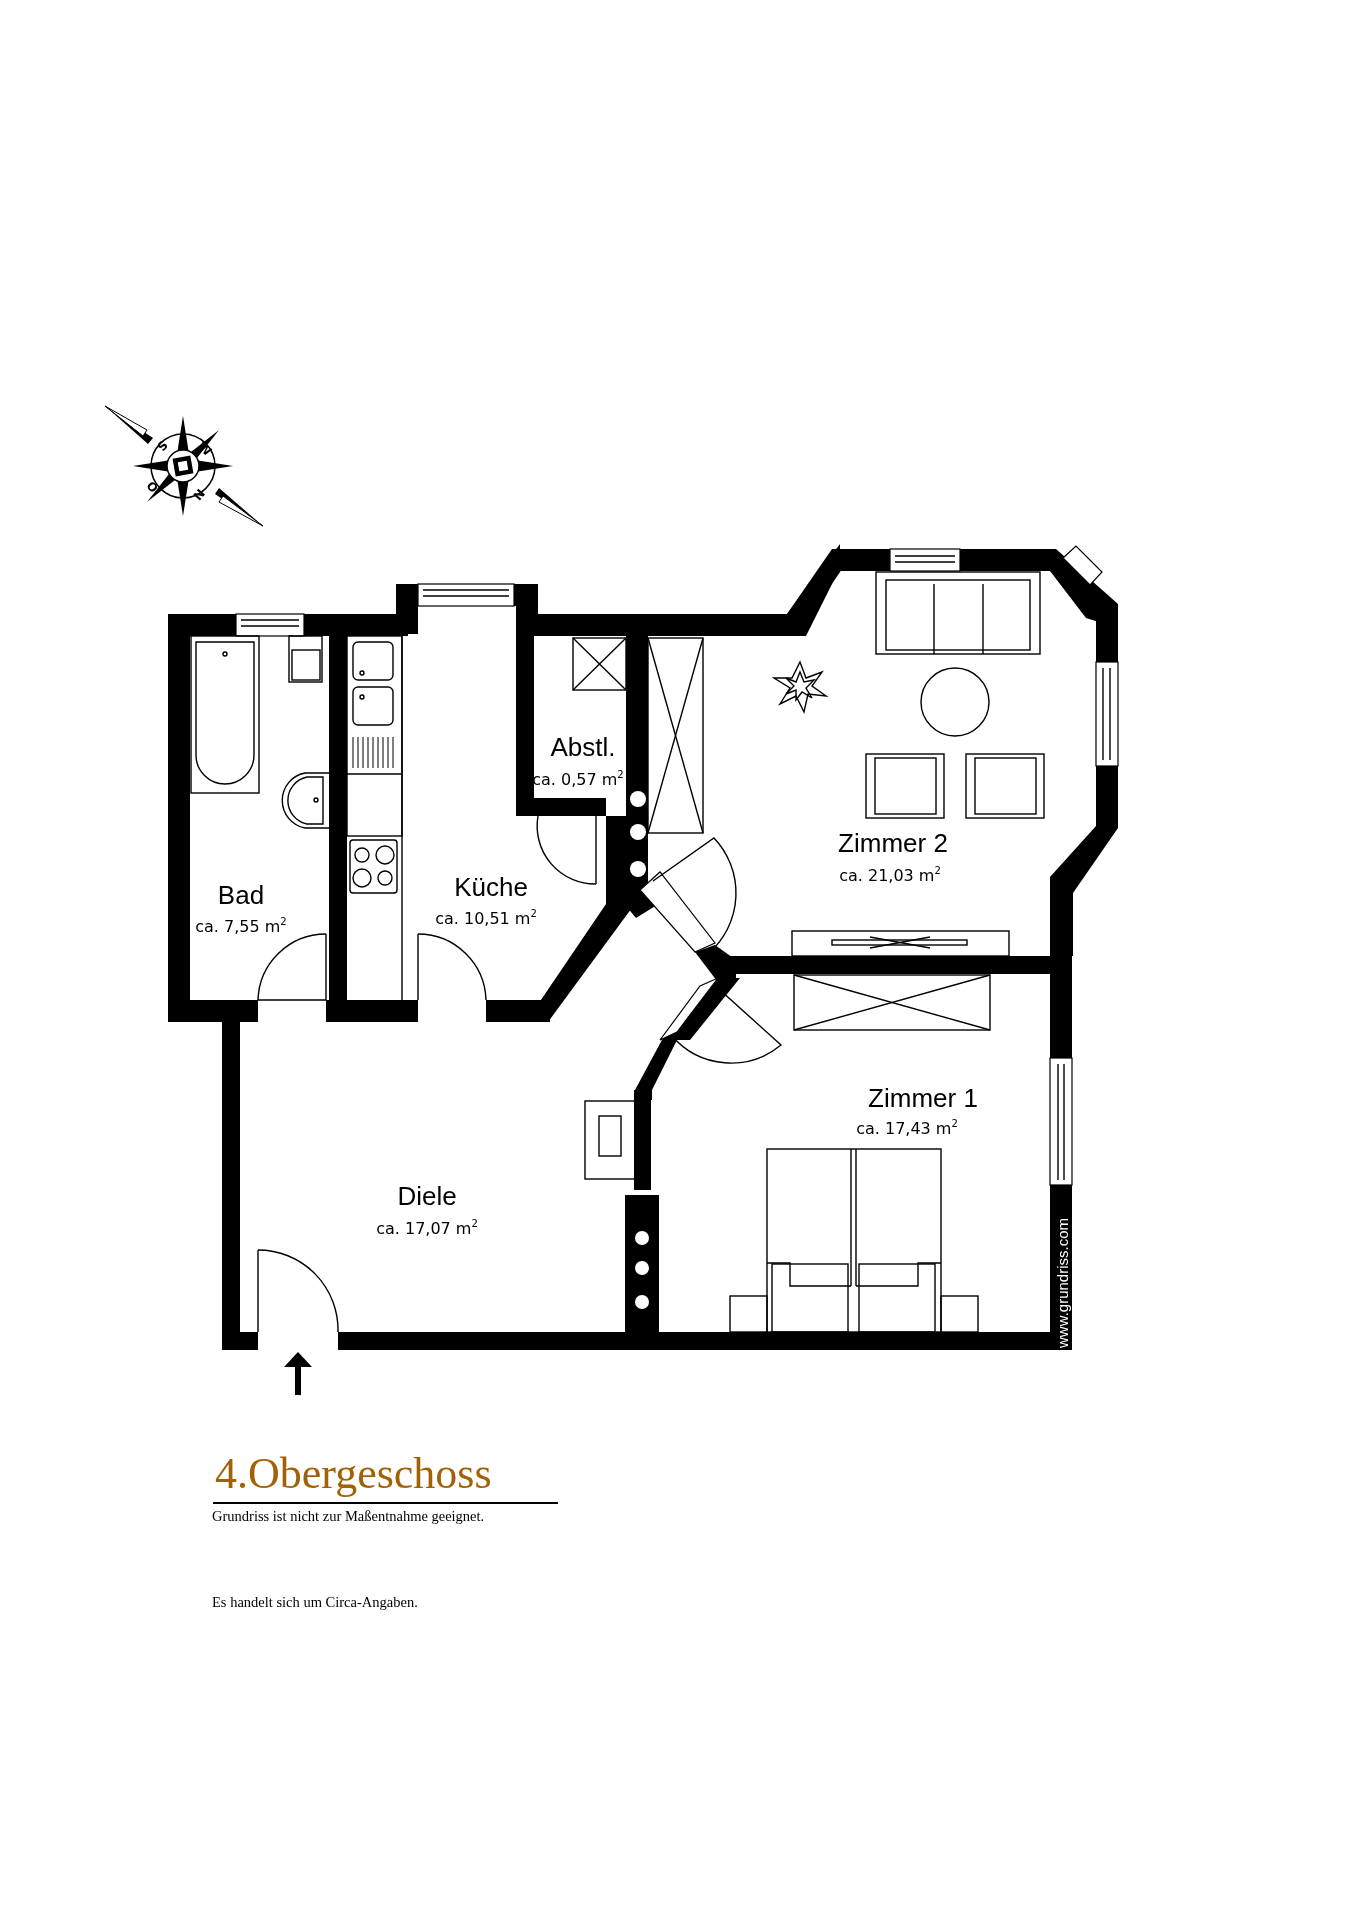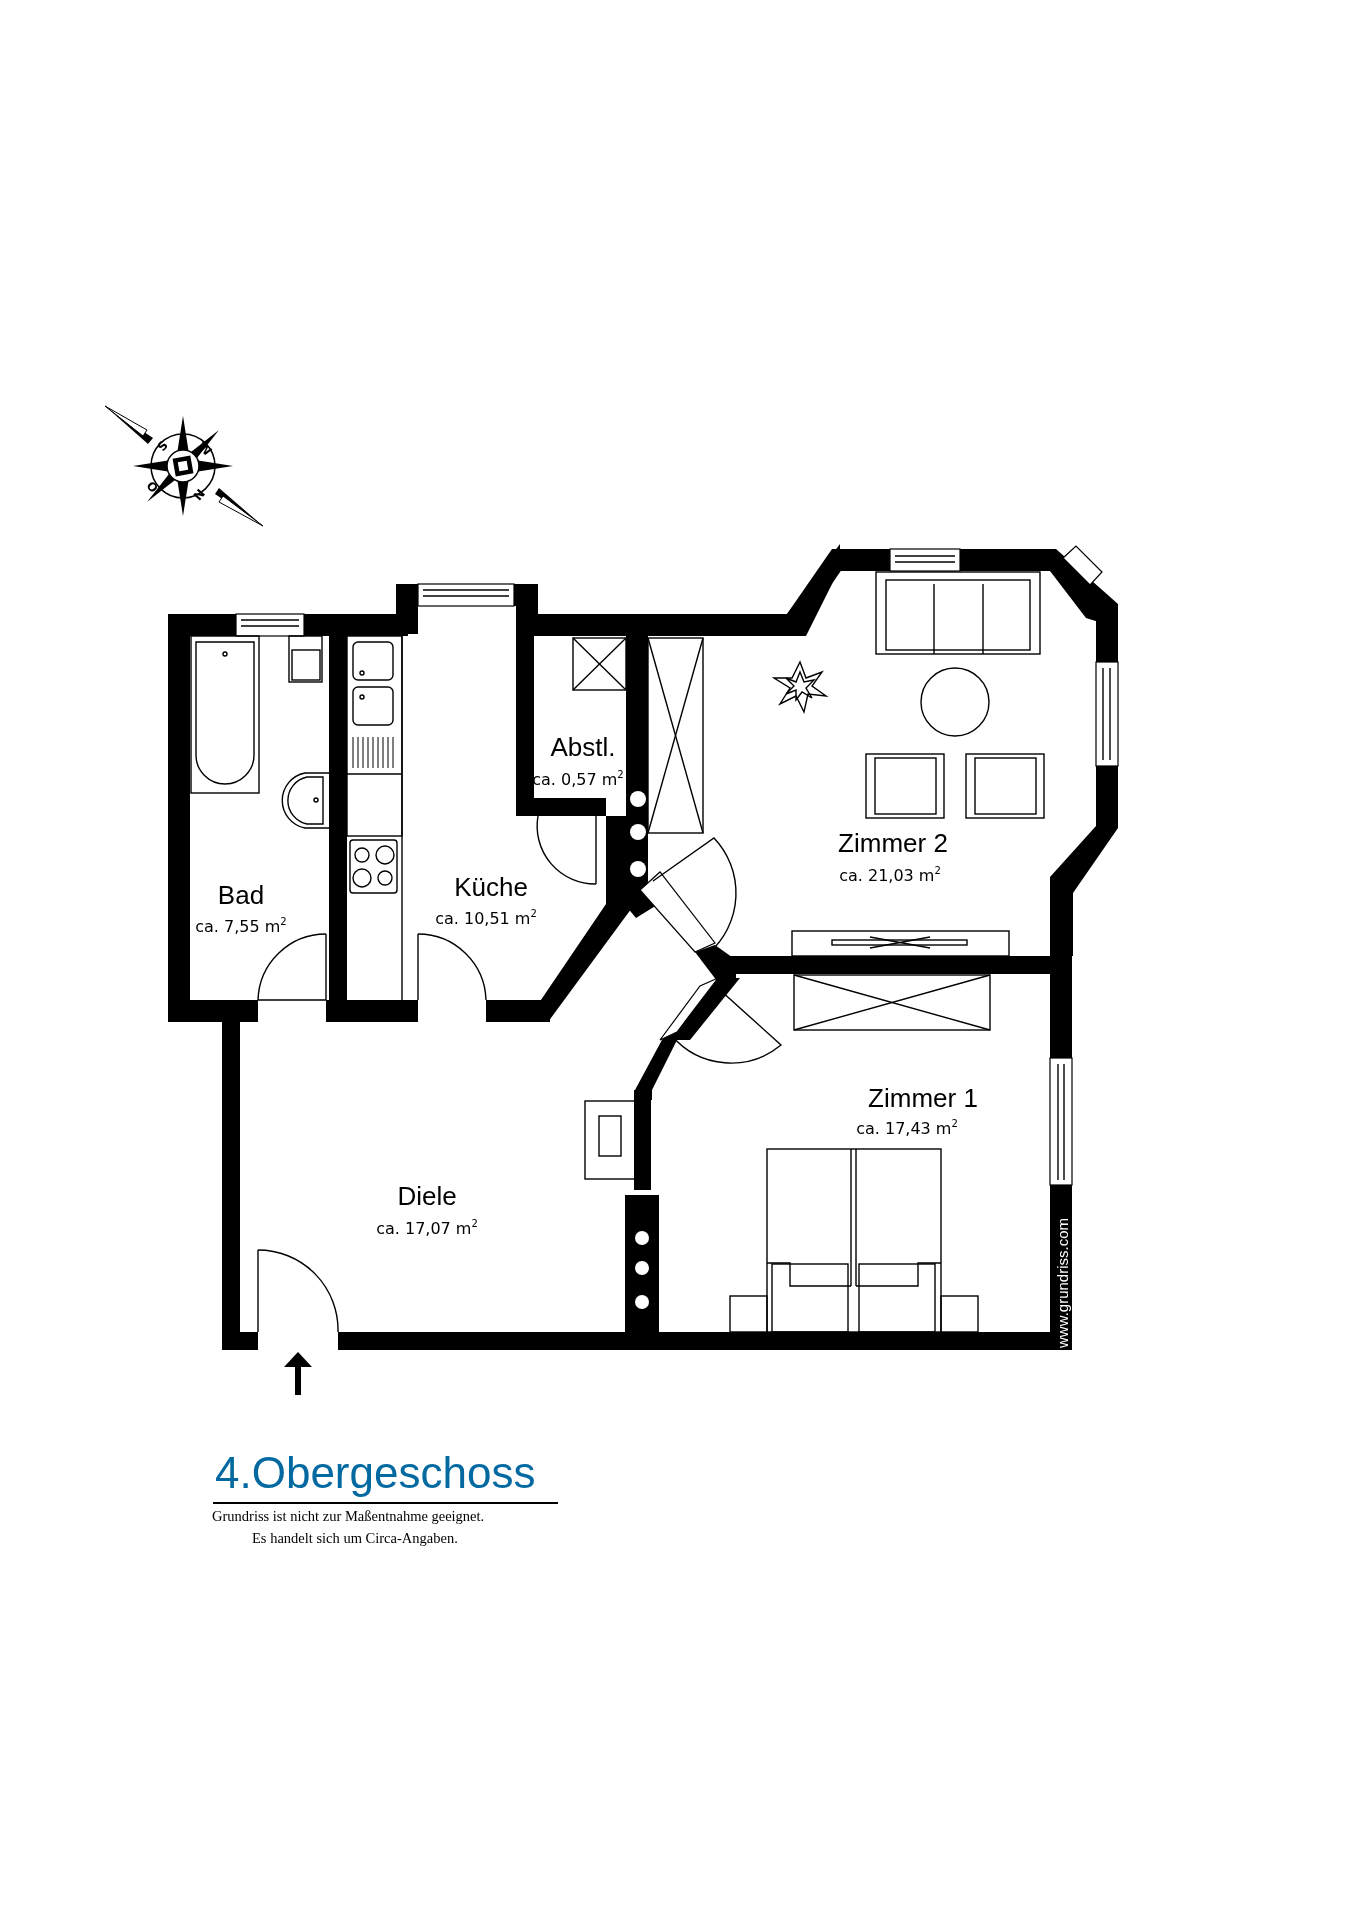--- a/index.html
+++ b/index.html
@@ -5,25 +5,25 @@
   html, body { margin:0; padding:0; background:#ffffff; }
   body { width:1353px; height:1920px; position:relative; overflow:hidden; font-family:"Liberation Sans", sans-serif; }
   #plan { position:absolute; left:0; top:0; width:1353px; height:1920px; }
   .wall { fill:#000; }
   .fx { fill:none; stroke:#000; stroke-width:1.4; }
   .fxw { fill:#fff; stroke:#000; stroke-width:1.4; }
   .win { fill:#fff; stroke:#000; stroke-width:1.2; }
   .room-name { font-family:"Liberation Sans", sans-serif; font-size:26px; fill:#000; text-anchor:middle; }
   .room-area { font-family:"DejaVu Sans", sans-serif; font-size:16px; fill:#000; text-anchor:middle; }
   .sup { font-size:10px; }
-  .title { position:absolute; left:215px; top:1448px; font-family:Liberation Sans, sans-serif; font-size:44px; color:#0369a1; letter-spacing:0px; }
+  .title { position:absolute; left:215px; top:1448px; font-family:Liberation Serif, serif; font-size:44px; color:#a16207; letter-spacing:0px; }
   .title-line { position:absolute; left:213px; top:1502px; width:345px; height:2px; background:#000; }
   .note { position:absolute; left:212px; font-family:Liberation Serif, serif; font-size:14.5px; color:#000; }
   .note1 { top:1508px; }
-  .note2 { top:1530px;margin-left:40px; }
+  .note2 { top:1594px; }
   .watermark { font-family:"Liberation Sans", sans-serif; font-size:15px; fill:#fff; }
 </style>
 </head>
 <body>
 
 <svg id="plan" viewBox="0 0 1353 1920" xmlns="http://www.w3.org/2000/svg">
 
   <g transform="translate(183,466)">
 
     <polygon points="-78,-60 -30,-28 -35,-22" fill="#000"></polygon>

